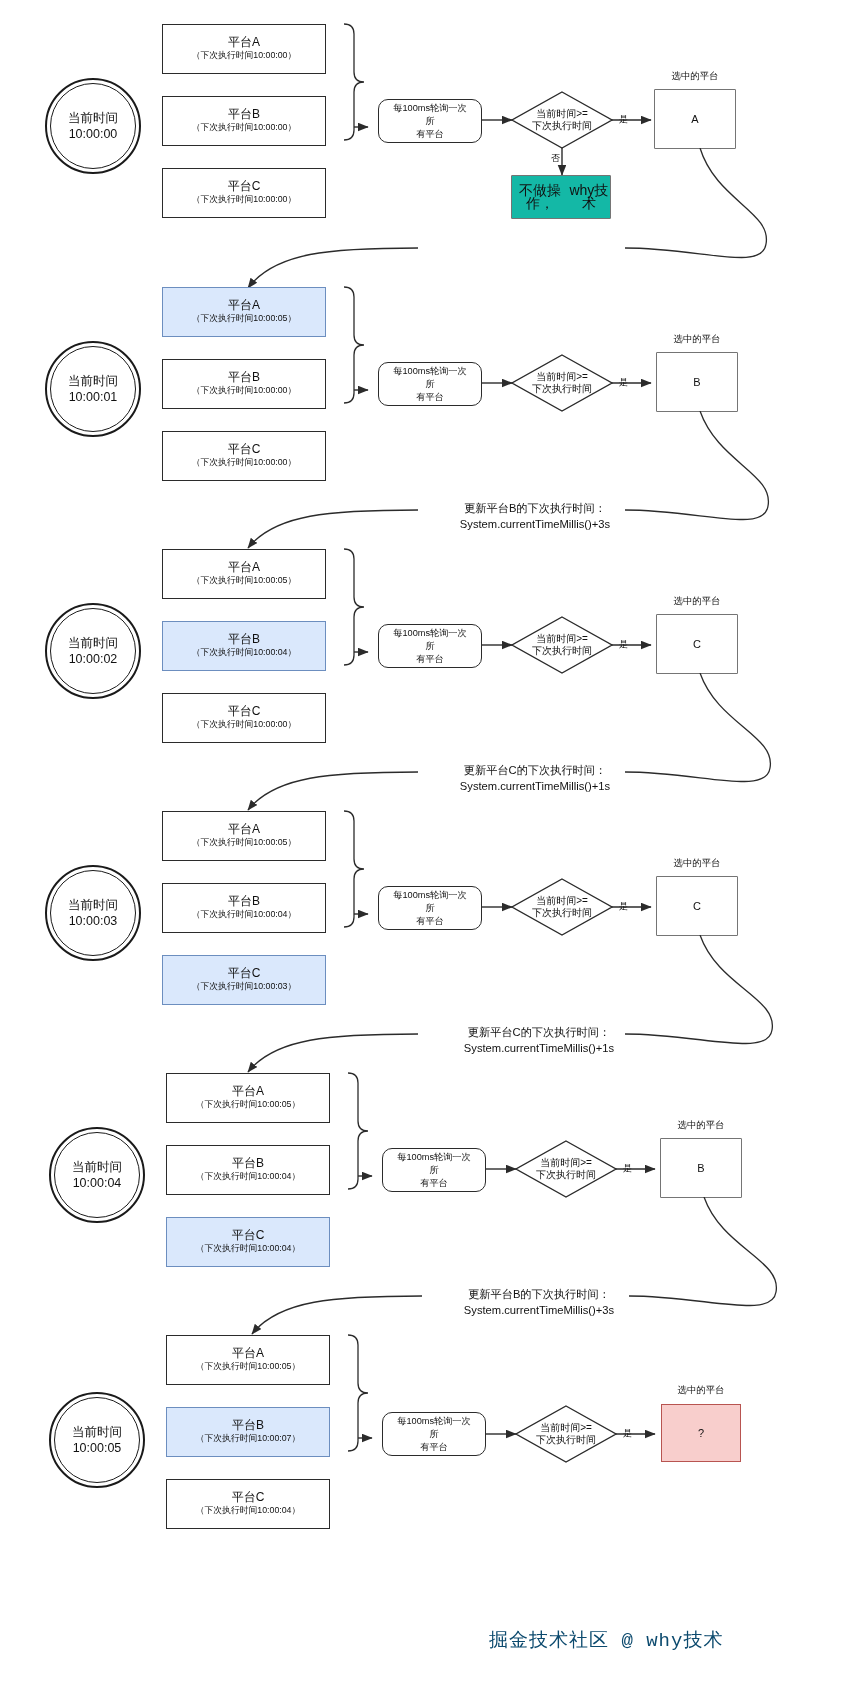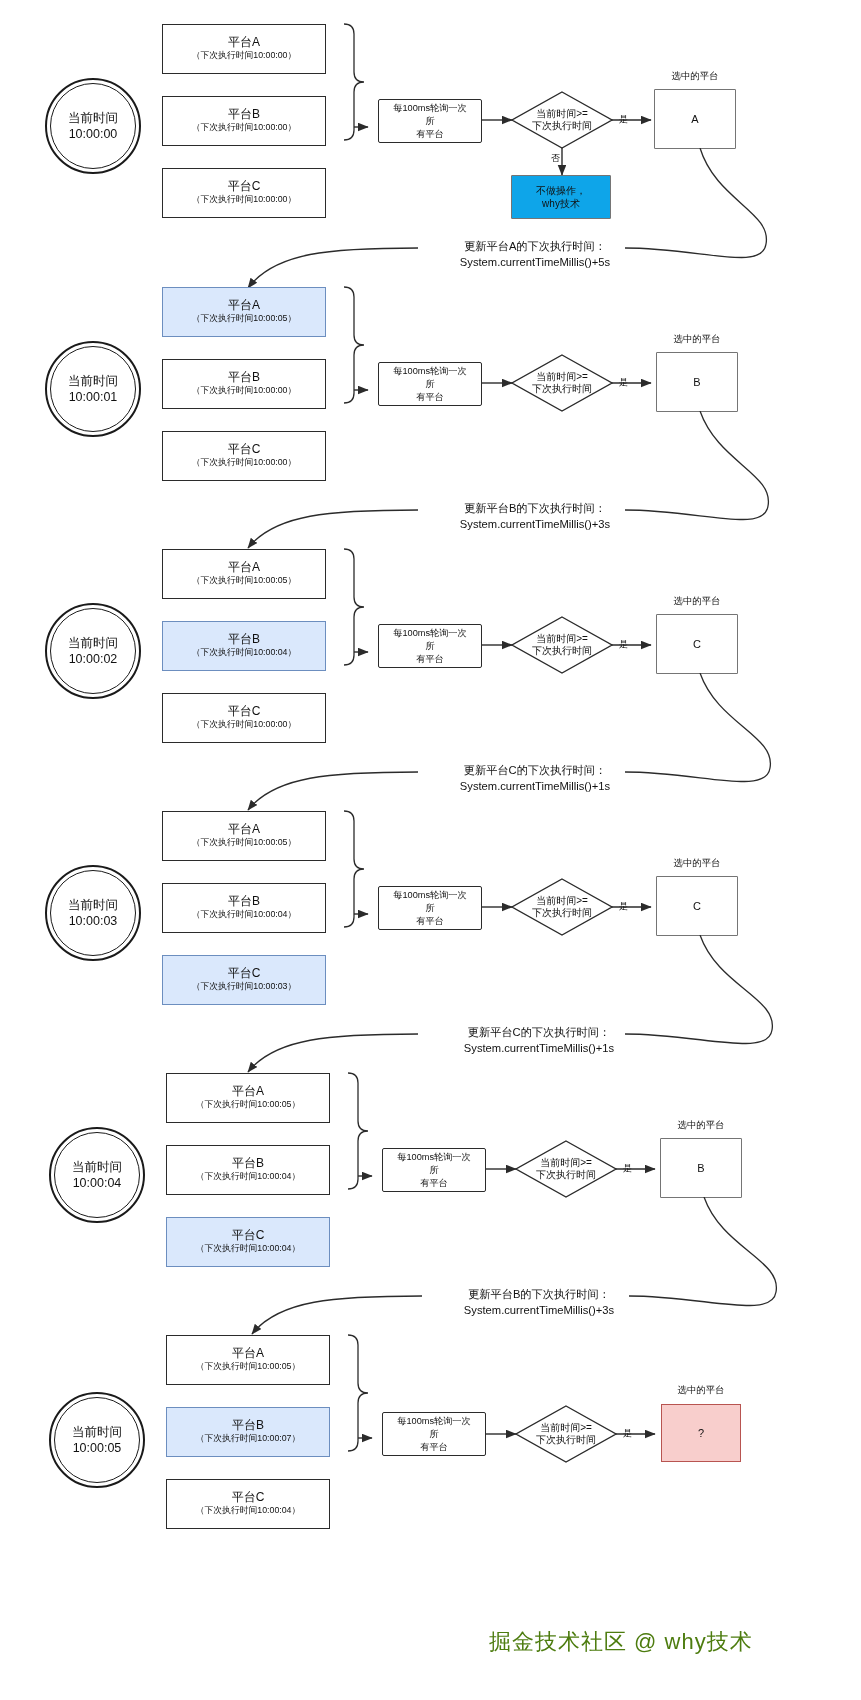--- a/index.html
+++ b/index.html
@@ -16,37 +16,37 @@
 
   .pbox{position:absolute;width:164px;height:50px;box-sizing:border-box;
     border:1.4px solid #2b2b2b;background:#ffffff;
     display:flex;flex-direction:column;align-items:center;justify-content:center;
     font-size:9.2px;line-height:13px;color:#111;text-align:center;}
   .pbox.hl{background:#dae8fc;border-color:#6c8ebf;}
   .pbox .l1{font-size:12px;}
   .pbox .l2{font-size:8.8px;}
 
   .rrect{position:absolute;box-sizing:border-box;border:1.4px solid #2b2b2b;
-    border-radius:2px;background:#fff;display:flex;align-items:center;justify-content:center;
+    border-radius:10px;background:#fff;display:flex;align-items:center;justify-content:center;
     text-align:center;font-size:9.2px;line-height:13px;color:#111;padding:0 14px;}
 
   .diamond-txt{position:absolute;text-align:center;font-size:10px;line-height:12px;color:#111;
     display:flex;align-items:center;justify-content:center;}
 
   .srect{position:absolute;box-sizing:border-box;border:1.3px solid #2b2b2b;background:#fff;
     display:flex;align-items:center;justify-content:center;font-size:11px;color:#111;}
   .srect.red{background:#f8cecc;border-color:#b85450;}
 
   .cap{position:absolute;font-size:9.4px;color:#111;text-align:center;white-space:nowrap;}
   .edgelbl{position:absolute;font-size:9px;color:#111;white-space:nowrap;}
   .updlbl{position:absolute;font-size:11.2px;line-height:16px;color:#111;text-align:center;white-space:nowrap;}
-  .plain-box{position:absolute;box-sizing:border-box;border:1.3px solid #2b2b2b;background:#0ea5e9;
-    display:flex;flex-direction:column;align-items:center;justify-content:center;
-    font-size:10px;line-height:13px;color:#111;text-align:center;}
-  .wm{position:absolute;font-size:22px;color:#4d7c0f;white-space:nowrap;letter-spacing:1px;}
+  .plain-box{position:absolute;box-sizing:border-box;border:1.3px solid #2b2b2b;background:#14b8a6;
+    display:flex;flex-direction:row;align-items:center;justify-content:center;
+    font-size:14px;line-height:13px;color:#111;text-align:center;}
+  .wm{position:absolute;font-size:19px;color:#0c4a6e;white-space:nowrap;letter-spacing:1px;font-family:Liberation Mono, monospace;}
 </style>
 </head>
 <body>
 
 <div id="page">
 
   <svg class="layer" viewBox="0 0 861 1700">
     <defs>
       <marker id="ah" markerWidth="9" markerHeight="9" refX="7.5" refY="3.2" orient="auto">
         <path d="M0,0 L8,3.2 L0,6.4 z" fill="#2b2b2b"></path>
@@ -141,24 +141,20 @@
   </div>
   <div class="edgelbl" style="left:619px;top:113px;">是</div>
   <div class="edgelbl" style="left:551px;top:152px;">否</div>
   <div class="plain-box" style="left:512px;top:176px;width:98px;height:42px;border:none;">
     <div>不做操作，</div>
     <div>why技术</div>
   </div>
   <div class="cap" style="left:655px;top:70px;width:80px;">选中的平台</div>
   <div class="srect" style="left:655px;top:90px;width:80px;height:58px;border:none;">A</div>
 
-  <div class="updlbl" style="left:405px;top:238px;width:260px;">
-    <div>更新平台A的下次执行时间：</div>
-    <div>System.currentTimeMillis()+5s</div>
-  </div>
 
   <div class="clock" style="left:45px;top:341px;">
     <div class="inner"></div>
     <div class="txt"><span>当前时间</span><br><span>10:00:01</span></div>
   </div>
   <div class="pbox hl" style="left:162px;top:287px;">
     <div class="l1">平台A</div>
     <div class="l2">（下次执行时间10:00:05）</div>
   </div>
   <div class="pbox" style="left:162px;top:359px;">

